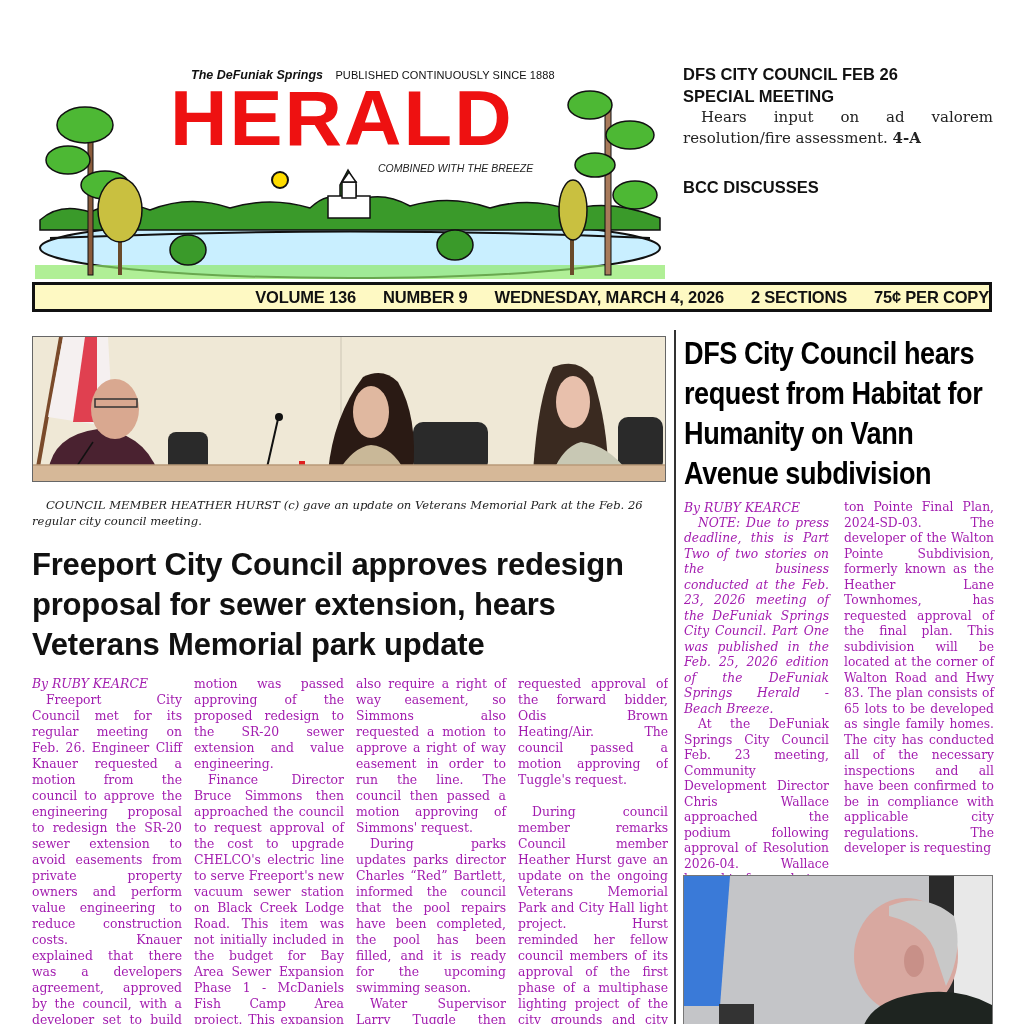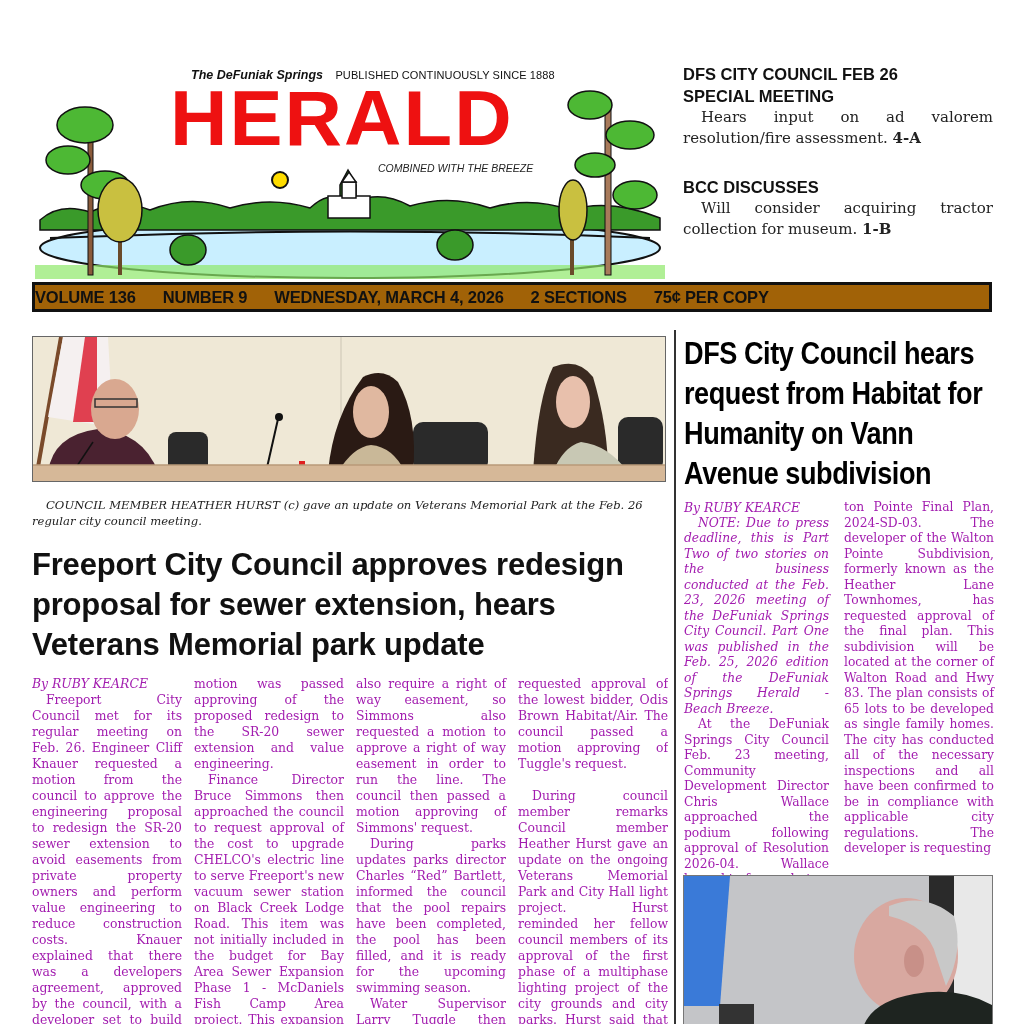--- a/index.html
+++ b/index.html
@@ -16,21 +16,21 @@
   .mast-art { position: absolute; left: 0; top: 30px; width: 640px; height: 190px; }
 
   
   .teasers { position: absolute; left: 683px; top: 63px; width: 310px; }
   .teaser { margin-bottom: 27px; }
   .teaser-head { font-family: "Liberation Sans", sans-serif; font-weight: bold; font-size: 16.5px; line-height: 22px; color: #111; }
   .teaser-body { font-family: "DejaVu Serif", serif; font-size: 15px; line-height: 21px; text-align: justify; text-indent: 18px; color: #222; }
   .teaser-ref { font-weight: bold; }
 
   
-  .dateline { position: absolute; left: 32px; top: 282px; width: 960px; height: 30px; background: #a16207; border: 3px solid #111; display: flex; justify-content: flex-start; align-items: center; gap: 27px; font-family: "Liberation Sans", sans-serif; font-weight: bold; font-size: 16.5px; color: #111; letter-spacing: -0.2px; }
+  .dateline { position: absolute; left: 32px; top: 282px; width: 960px; height: 30px; background: #fef9c3; border: 3px solid #111; display: flex; justify-content: flex-end; align-items: center; gap: 27px; font-family: "Liberation Sans", sans-serif; font-weight: bold; font-size: 16.5px; color: #111; letter-spacing: -0.2px; }
 
   
   .col-rule { position: absolute; left: 674px; top: 330px; width: 2px; height: 694px; background: #333; }
 
   
   .photo-main { position: absolute; left: 32px; top: 336px; width: 634px; height: 146px; border: 1.5px solid #666; overflow: hidden; background: #efe9da; }
   .photo-caption { position: absolute; left: 32px; top: 497px; width: 634px; font-family: "DejaVu Serif", serif; font-style: italic; font-size: 11.6px; line-height: 16px; color: #222; text-indent: 14px; }
 
   
   .left-headline { position: absolute; left: 32px; top: 545px; width: 640px; font-family: "Liberation Sans", sans-serif; font-weight: bold; font-size: 31px; line-height: 40px; color: #111; letter-spacing: -0.2px; }
@@ -107,24 +107,20 @@
     </div>
     <div class="teaser-body">
       <span>Hears input on ad valorem resolution/fire assessment.</span>
       <span class="teaser-ref">4-A</span>
     </div>
   </div>
   <div class="teaser">
     <div class="teaser-head">
       <div>BCC DISCUSSES</div>
     </div>
-    <div class="teaser-body">
-      <span>Will consider acquiring tractor collection for museum.</span>
-      <span class="teaser-ref">1-B</span>
-    </div>
   </div>
 </div>
 
 <div class="dateline">
   <span>VOLUME 136</span>
   <span>NUMBER 9</span>
   <span>WEDNESDAY, MARCH 4, 2026</span>
   <span>2 SECTIONS</span>
   <span>75¢ PER COPY</span>
 </div>
@@ -178,21 +174,21 @@
   <div class="col">
     <p style="text-indent:0">motion was passed approving of the proposed redesign to the SR-20 sewer extension and value engineering.</p>
     <p>Finance Director Bruce Simmons then approached the council to request approval of the cost to upgrade CHELCO's electric line to serve Freeport's new vacuum sewer station on Black Creek Lodge Road. This item was not initially included in the budget for Bay Area Sewer Expansion Phase 1 - McDaniels Fish Camp Area project. This expansion is being fully funded by Florida Department of Environmental Protec-</p>
   </div>
   <div class="col">
     <p style="text-indent:0">also require a right of way easement, so Simmons also requested a motion to approve a right of way easement in order to run the line. The council then passed a motion approving of Simmons' request.</p>
     <p>During parks updates parks director Charles “Red” Bartlett, informed the council that the pool repairs have been completed, the pool has been filled, and it is ready for the upcoming swimming season.</p>
     <p>Water Supervisor Larry Tuggle then brought forward three quotes for replacement A/C units for the Water</p>
   </div>
   <div class="col">
-    <p style="text-indent:0">requested approval of the lowest bidder, Odis Brown Habitat/Air. The council passed a motion approving of Tuggle's request.</p>
+    <p style="text-indent:0">requested approval of the forward bidder, Odis Brown Heating/Air. The council passed a motion approving of Tuggle's request.</p>
     <div class="spacer"></div>
     <p>During council member remarks Council member Heather Hurst gave an update on the ongoing Veterans Memorial Park and City Hall light project. Hurst reminded her fellow council members of its approval of the first phase of a multiphase lighting project of the city grounds and city parks. Hurst said that Impact Landscapes has been working in Veterans Memorial Park</p>
   </div>
 </div>
 
 <h1 class="right-headline">DFS City Council hears request from Habitat for Humanity  on Vann Avenue subdivision</h1>
 
 <div class="right-cols">
   <div class="col">
     <div class="byline">By RUBY KEARCE</div>

